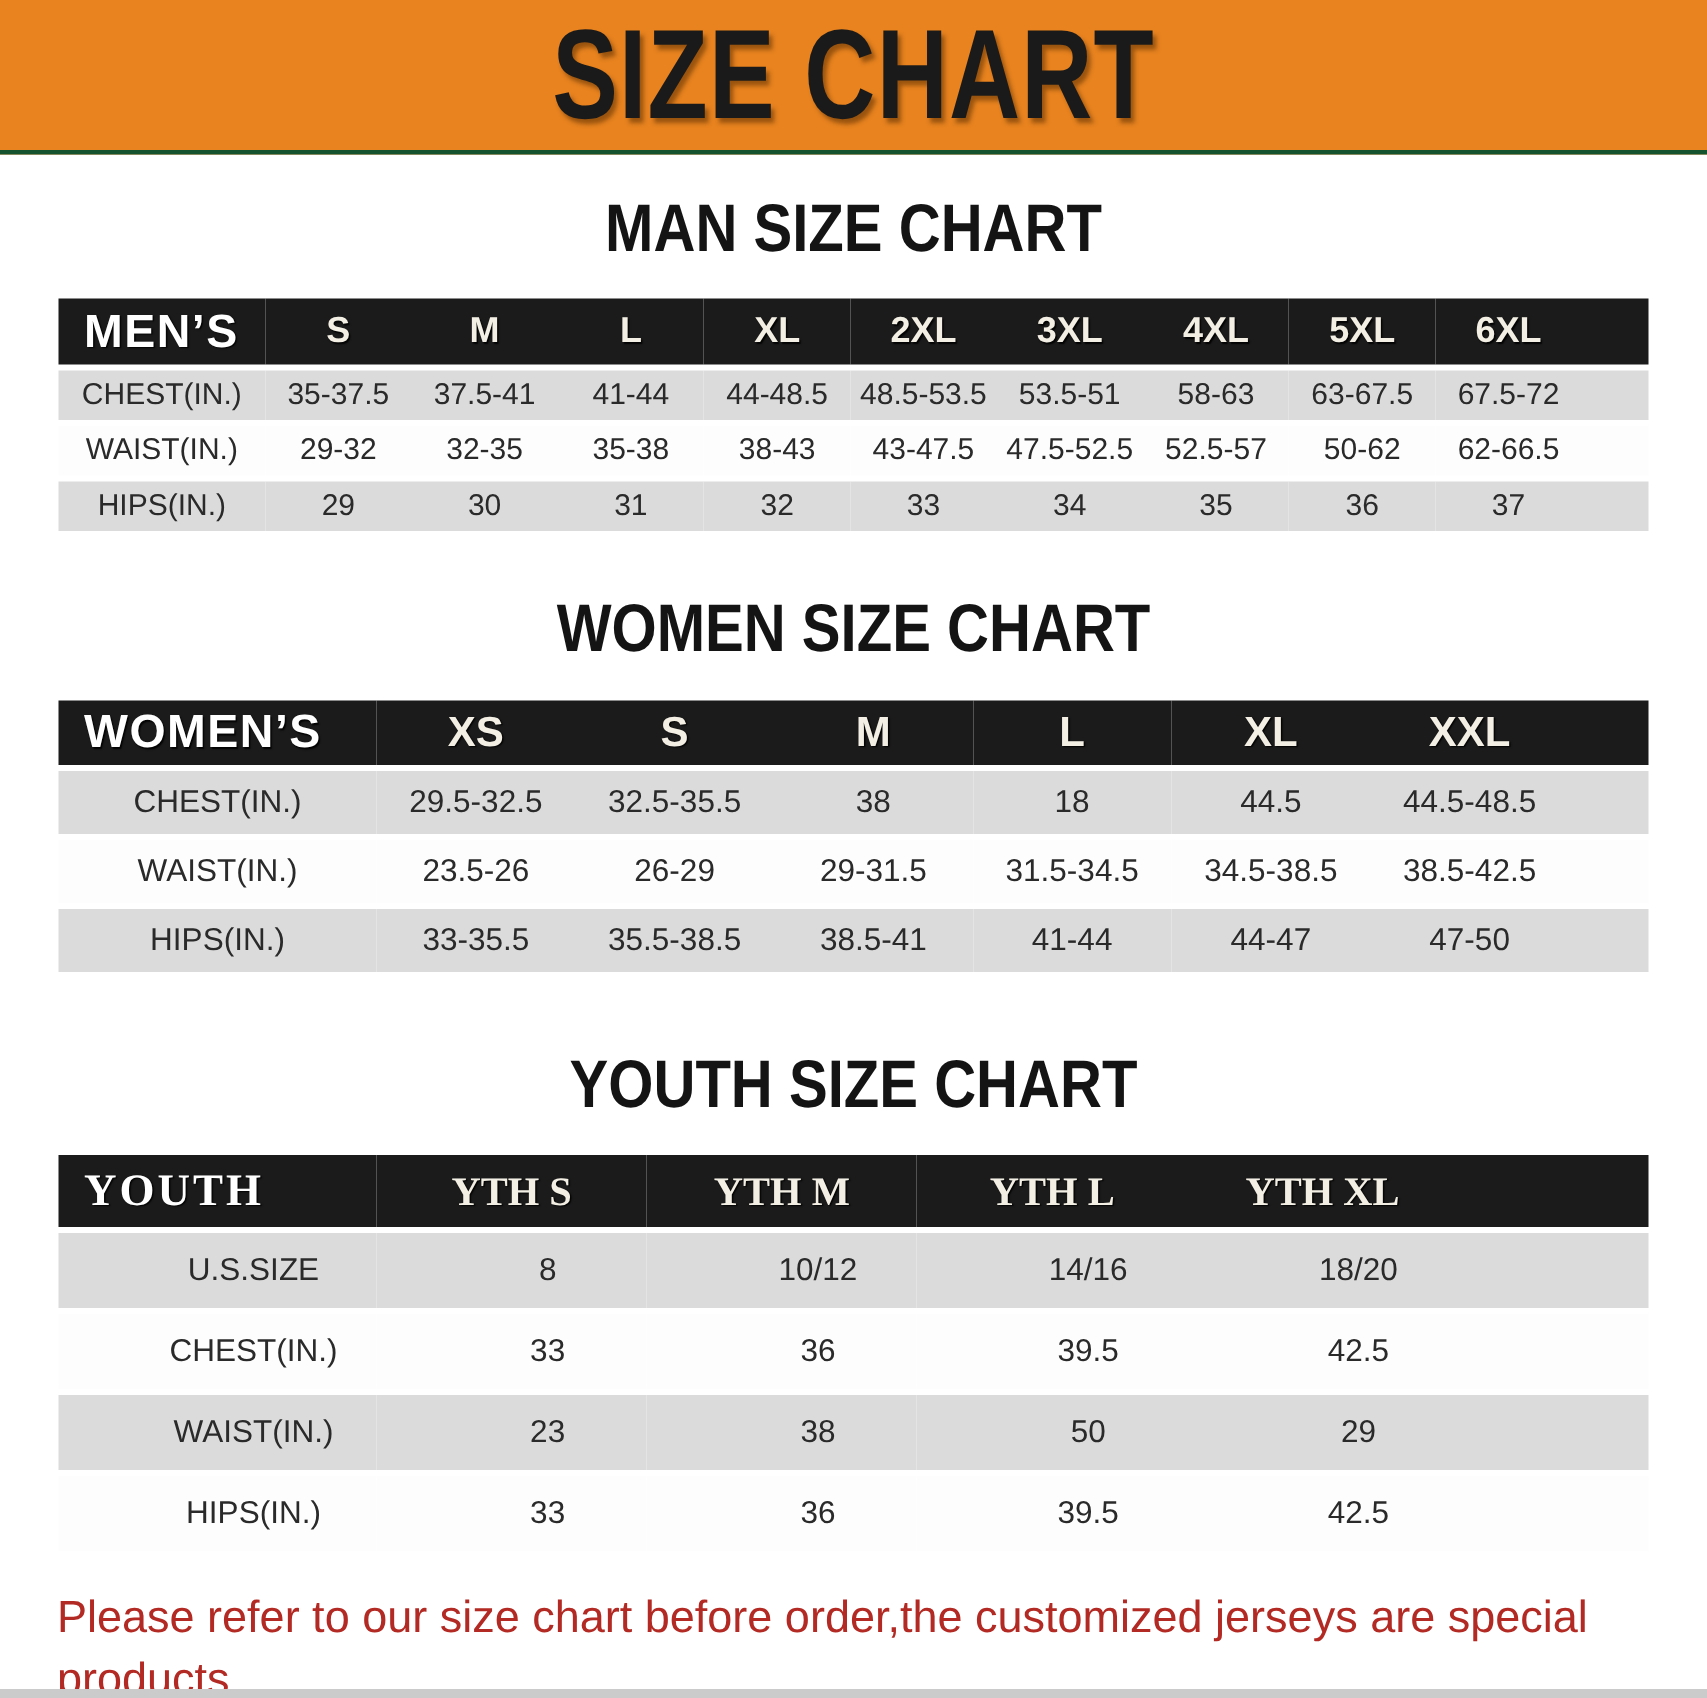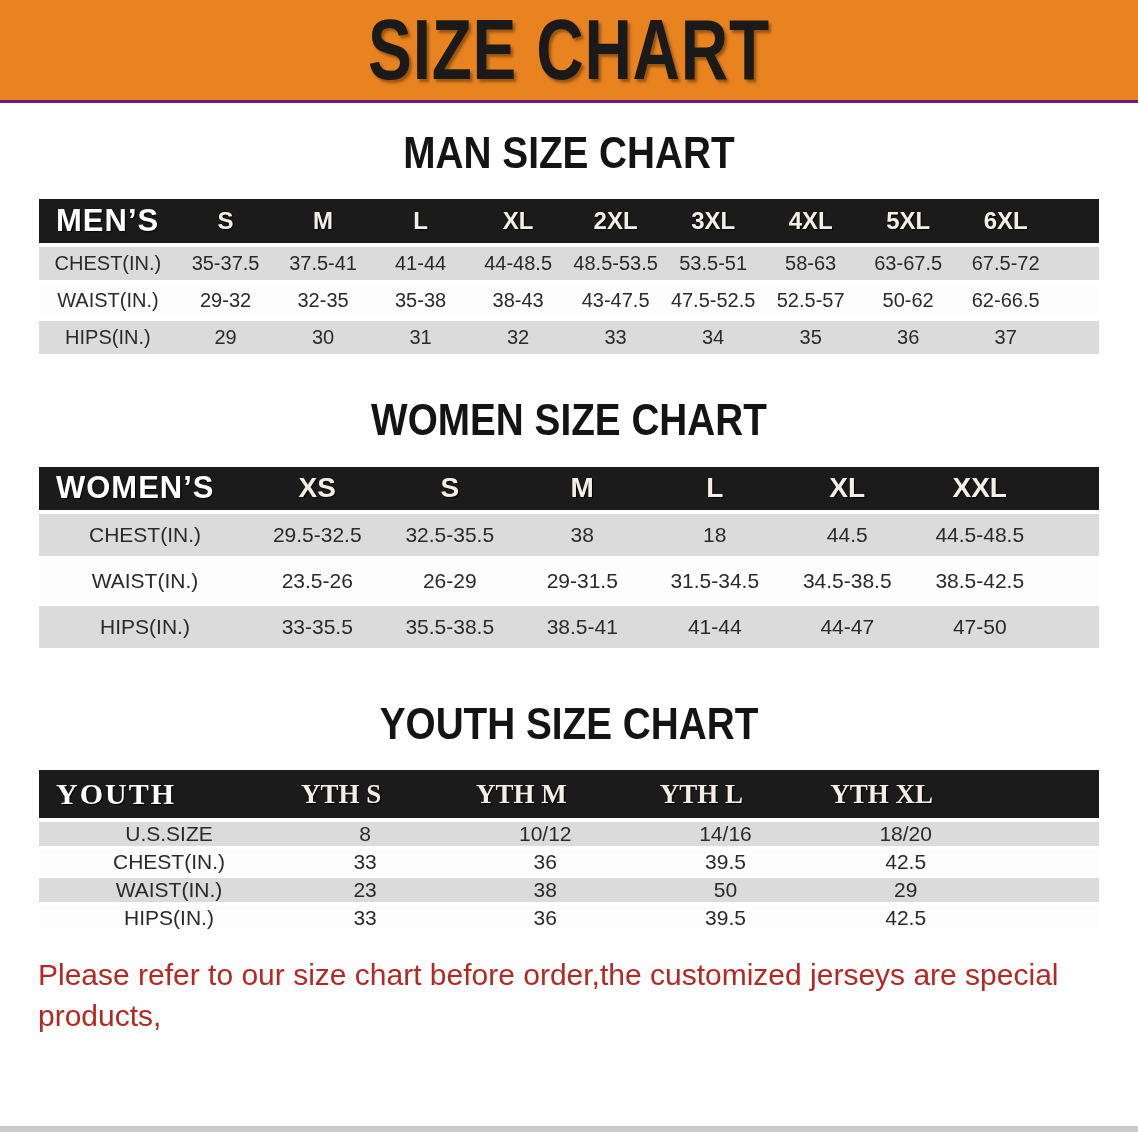--- a/index.html
+++ b/index.html
@@ -6,21 +6,21 @@
   body {
     width:1138px; height:1132px; position:relative; overflow:hidden;
     background:#ffffff;
     font-family:"Liberation Sans","DejaVu Sans",sans-serif;
   }
 
   
   .banner {
     height:100px;
     background:var(--banner-bg,#E8831F);
-    border-bottom:3px solid #701a75;
+    border-bottom:3px solid #14532d;
     display:flex; align-items:center; justify-content:center;
   }
   .banner-title {
     margin:0; font-size:80px; font-weight:700; color:#1a1a1a;
     letter-spacing:1px; transform:scale(0.82,1.06);
     text-shadow:3px 3px 3px rgba(90,45,0,0.55);
     white-space:nowrap;
   }
 
   
@@ -67,21 +67,21 @@
   .women thead th { height:43px; font-size:28px; }
   .women thead th.tbl-name { font-size:31px; letter-spacing:1px; }
   .women tbody td { height:42px; font-size:21px; }
   .women col.c-label  { width:20%; }
   .women col.c-size   { width:12.5%; }
   .women col.c-spacer { width:5%; }
 
   
   .youth thead th { height:48px; font-size:27px;font-family:Liberation Serif, serif; }
   .youth thead th.tbl-name { font-size:30px; letter-spacing:2px; }
-  .youth tbody td { height:24px; font-size:21px;padding-left:48px; }
+  .youth tbody td { height:50px; font-size:21px;padding-left:48px; }
   .youth col.c-label  { width:20%; }
   .youth col.c-size   { width:17%; }
   .youth col.c-spacer { width:12%; }
 
   
   .disclaimer {
     margin:20px 36px 0 38px;
     color:var(--disclaimer-red,#B22A23);
     font-size:30px; line-height:1.37;
   }

